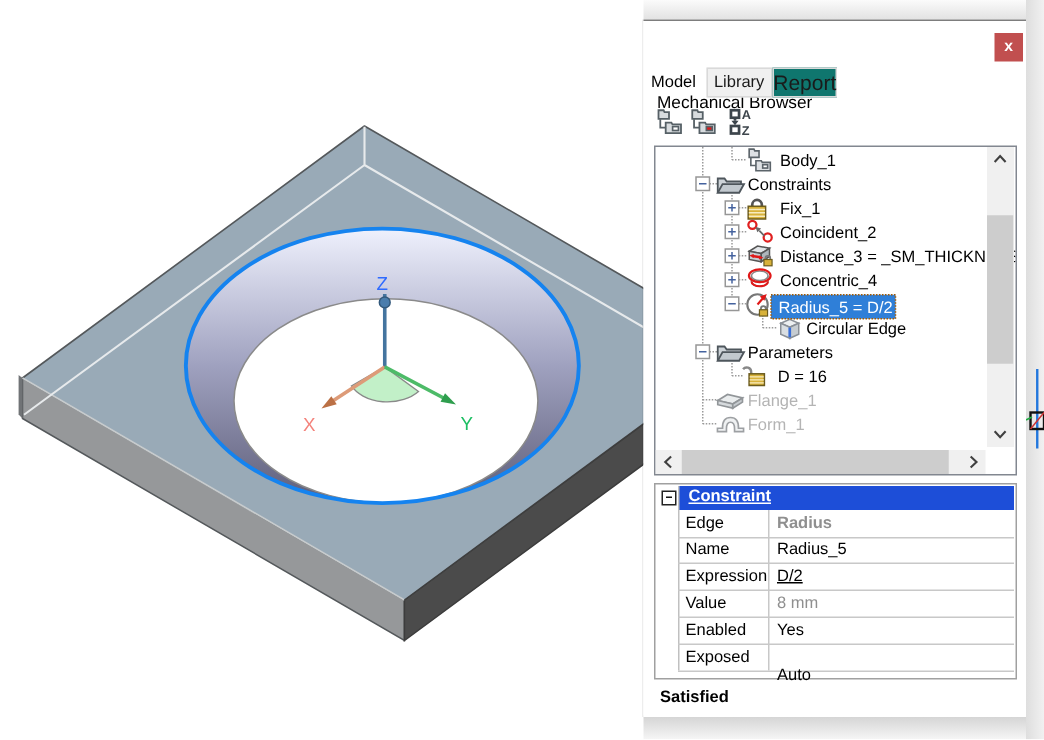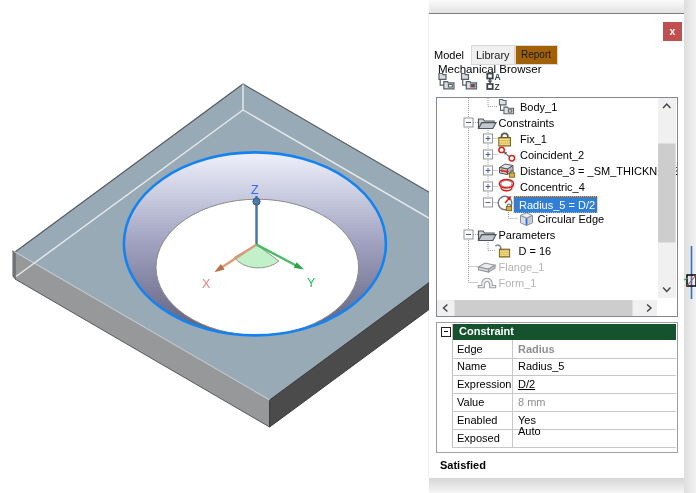--- a/index.html
+++ b/index.html
@@ -61,22 +61,22 @@
 
 <div class="abs" id="panel" style="left:429px;top:14px;width:254px;height:463px;background:#fff;">
 
   <div class="abs" style="left:9px;top:25px;font-size:11.5px;color:#000;margin-top:24px;">Mechanical Browser</div>
   <div class="abs" style="left:234px;top:8px;width:19px;height:19px;background:#c14f4f;color:#fff;
        font-size:10.5px;font-weight:bold;text-align:center;line-height:18px;">x</div>
 
   <div class="abs" style="left:5px;top:34.5px;font-size:11px;color:#000;">Model</div>
   <div class="abs" style="left:42px;top:30.5px;width:43.5px;height:20px;background:#f0f0f0;border:1px solid #d9d9d9;
        box-sizing:border-box;font-size:11px;color:#1a1a1a;text-align:center;line-height:18px;">Library</div>
-  <div class="abs" style="left:85.5px;top:30.5px;width:43px;height:20px;background:#a16207;border:1px solid #d9d9d9;
-       box-sizing:border-box;font-size:10px;color:#1a1a1a;text-align:center;line-height:18px;">Report</div>
+  <div class="abs" style="left:85.5px;top:30.5px;width:43px;height:20px;background:#0f766e;border:1px solid #d9d9d9;
+       box-sizing:border-box;font-size:14px;color:#1a1a1a;text-align:center;line-height:18px;">Report</div>
 
   <svg class="abs" style="left:8px;top:57px" width="70" height="22" viewBox="0 0 70 22">
     <defs>
       <g id="fpair" fill="#d8dcdf" stroke="#566066" stroke-width="1.2">
         <path d="M2.2,7 V12.6 H6 " fill="none"></path>
         <path d="M1,2.2 V1 h3.4 l0.6,1.2 h3 V6.8 H1 Z"></path>
         <path d="M5.8,10.4 V9.2 h3.8 l0.7,1.2 h5.7 v5.9 H5.8 Z"></path>
       </g>
     </defs>
     <use href="#fpair" x="1" y="1.5"></use>
@@ -235,21 +235,21 @@
     <div class="abs" style="left:0;top:202px;width:220.5px;height:16px;background:#f0f0f0;">
       <svg class="abs" style="left:0;top:0" width="220.5" height="16">
         <path d="M10.4,4.4 L6.5,8 L10.4,11.6" fill="none" stroke="#404040" stroke-width="1.4"></path>
         <rect x="17.5" y="0" width="178" height="16" fill="#cdcdcd"></rect>
         <path d="M210.1,4.4 L214,8 L210.1,11.6" fill="none" stroke="#404040" stroke-width="1.4"></path>
       </svg>
     </div>
   </div>
 
   <div class="abs" style="left:6.5px;top:307.5px;width:242px;height:131.5px;border:1px solid #a0a0a0;box-sizing:border-box;background:#fff;font-size:11px;">
-    <div class="abs" style="left:15.5px;top:1.8px;width:224.2px;height:15.5px;background:#14532d;color:#fff;font-weight:bold;line-height:15.5px;padding-left:7px;box-sizing:border-box;">Constraint</div>
+    <div class="abs" style="left:15.5px;top:1.8px;width:224.2px;height:15.5px;background:#1d4ed8;color:#fff;font-weight:bold;line-height:15.5px;padding-left:7px;box-sizing:border-box;text-decoration:underline;">Constraint</div>
     <div class="abs" style="left:4.5px;top:4.5px;width:9.5px;height:9.5px;border:1px solid #222;box-sizing:border-box;background:#fff;">
       <div class="abs" style="left:1.5px;top:3.2px;width:4.5px;height:1px;background:#111;"></div>
     </div>
     <div class="abs" style="left:15.5px;top:1.8px;width:1px;height:122.7px;background:#c0c0c0;"></div>
     <div class="abs" style="left:75.5px;top:17.3px;width:1px;height:107.2px;background:#c8c8c8;"></div>
     <div class="abs" style="left:15.5px;top:35px;width:224.2px;height:1px;background:#c8c8c8;"></div>
     <div class="abs" style="left:15.5px;top:52.9px;width:224.2px;height:1px;background:#c8c8c8;"></div>
     <div class="abs" style="left:15.5px;top:70.8px;width:224.2px;height:1px;background:#c8c8c8;"></div>
     <div class="abs" style="left:15.5px;top:88.7px;width:224.2px;height:1px;background:#c8c8c8;"></div>
     <div class="abs" style="left:15.5px;top:106.6px;width:224.2px;height:1px;background:#c8c8c8;"></div>
@@ -258,19 +258,19 @@
     <div class="abs" style="left:20.5px;top:36.9px;line-height:14px;">Name</div>
     <div class="abs" style="left:20.5px;top:54.8px;line-height:14px;">Expression</div>
     <div class="abs" style="left:20.5px;top:72.7px;line-height:14px;">Value</div>
     <div class="abs" style="left:20.5px;top:90.6px;line-height:14px;">Enabled</div>
     <div class="abs" style="left:20.5px;top:108.5px;line-height:14px;">Exposed</div>
     <div class="abs" style="left:81.5px;top:19.2px;line-height:14px;color:#8f8f8f;font-weight:bold;">Radius</div>
     <div class="abs" style="left:81.5px;top:36.9px;line-height:14px;">Radius_5</div>
     <div class="abs" style="left:81.5px;top:54.8px;line-height:14px;text-decoration:underline;">D/2</div>
     <div class="abs" style="left:81.5px;top:72.7px;line-height:14px;color:#8f8f8f;">8 mm</div>
     <div class="abs" style="left:81.5px;top:90.6px;line-height:14px;">Yes</div>
-    <div class="abs" style="left:81.5px;top:101px;line-height:14px;">Auto</div>
+    <div class="abs" style="left:81.5px;top:120px;line-height:14px;">Auto</div>
   </div>
 
   <div class="abs" style="left:11px;top:445px;font-size:11px;color:#000;font-weight:bold;">Satisfied</div>
 </div>
 
 </div>
 
 </body></html>

